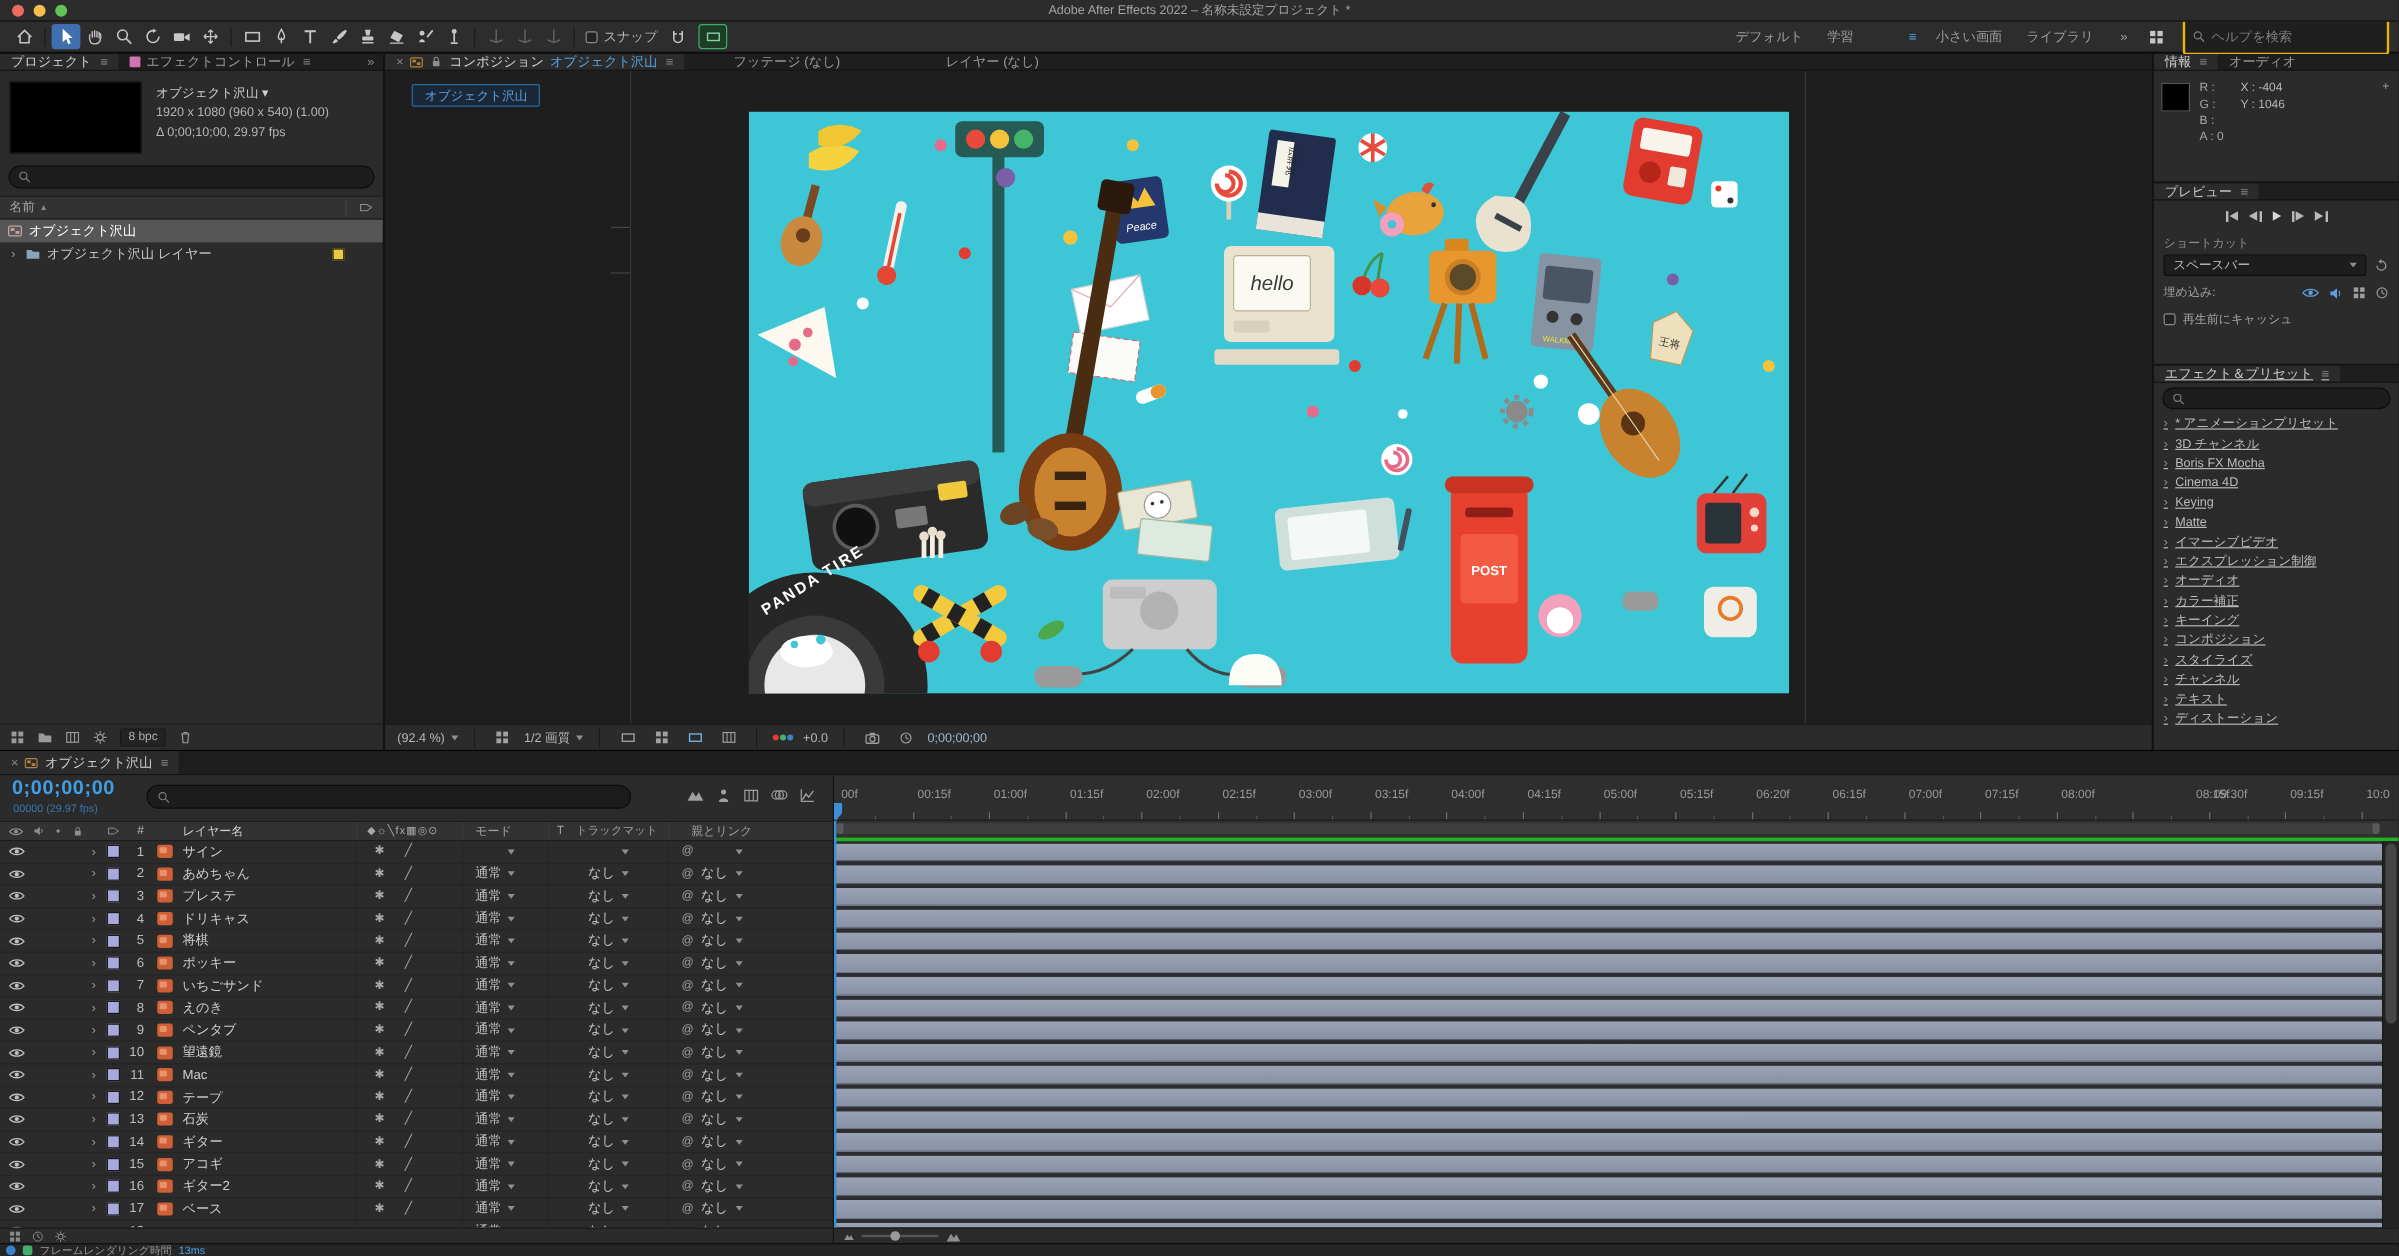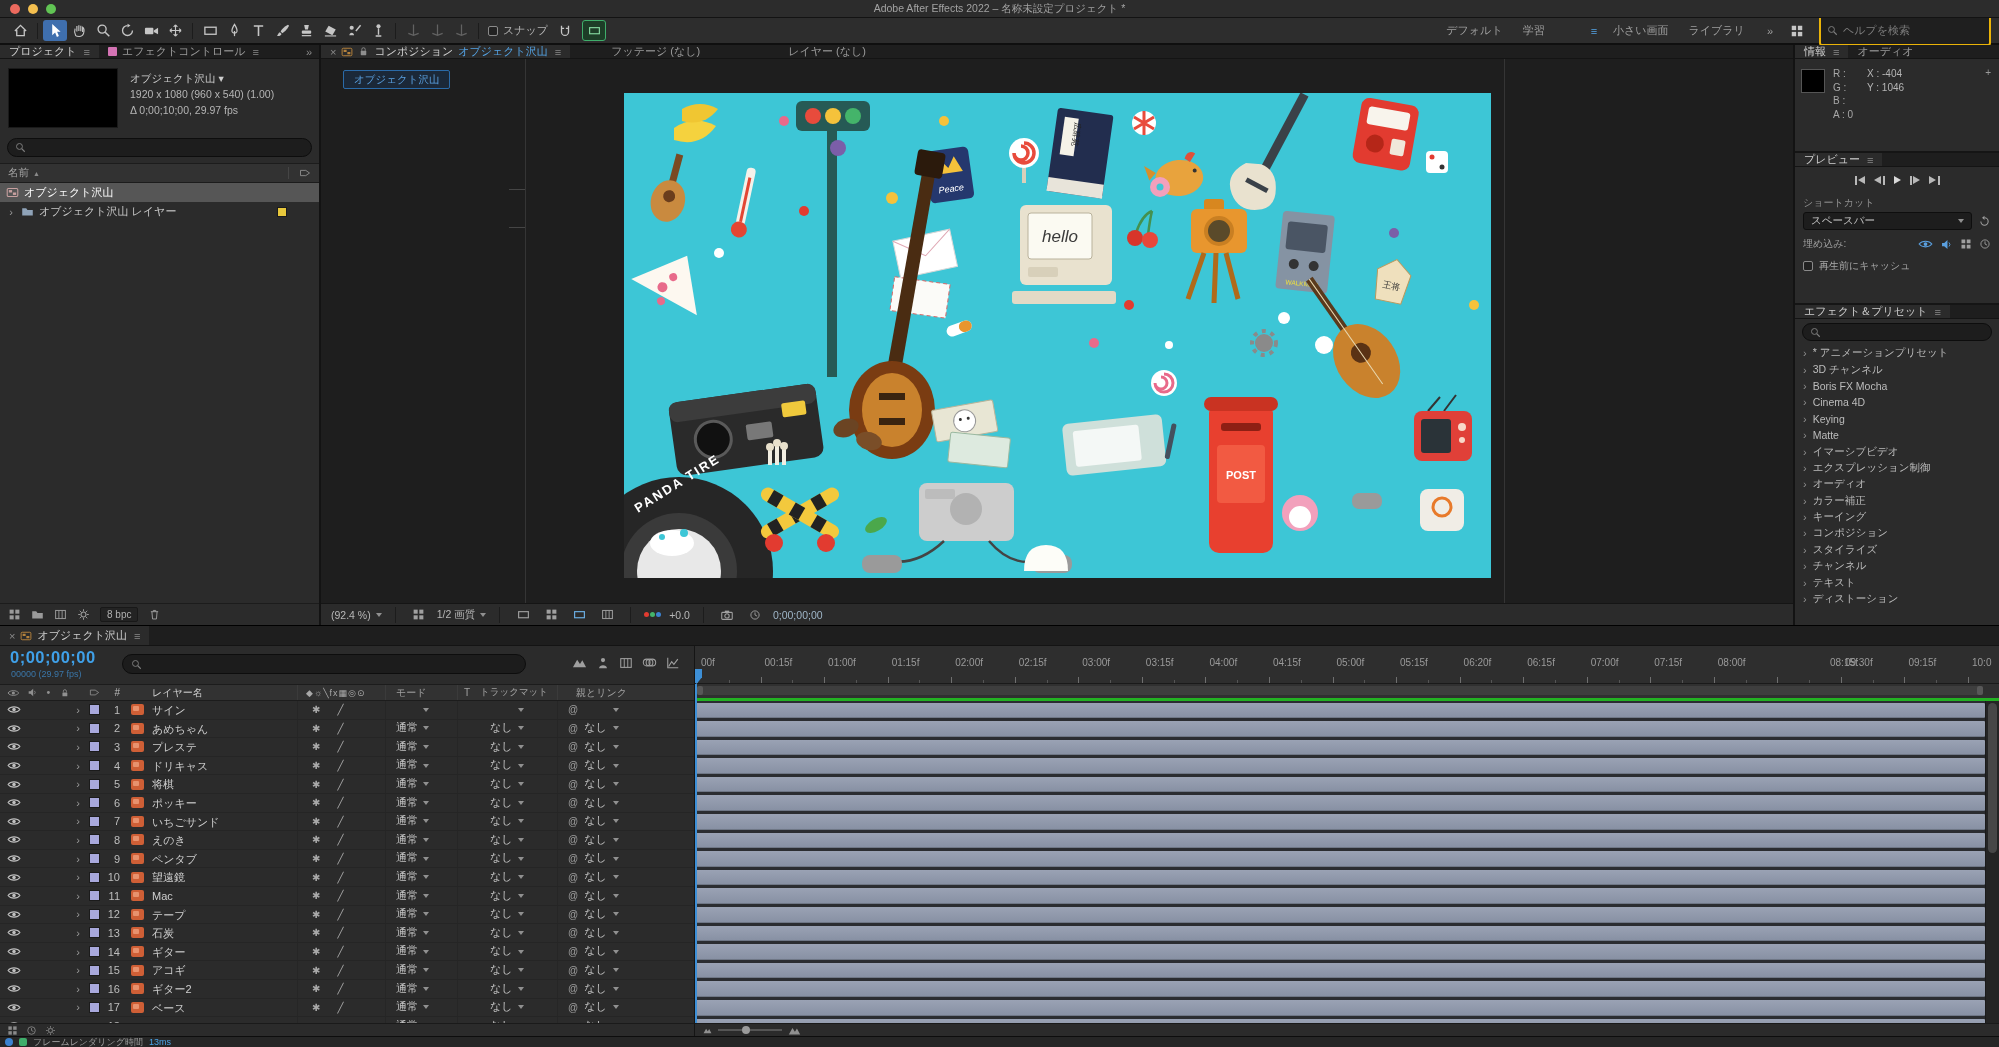--- a/index.html
+++ b/index.html
@@ -976,21 +976,21 @@
           <svg class="ic" width="12" height="12" style="color:#9f9f9f;">
               <use href="#s-clock"></use>
             </svg>
         </div>
         <div class="pv-cache">
           <i class="cbx"></i>
           <span>再生前にキャッシュ</span>
         </div>
       </div>
 
-      <div class="rpanel" style="flex:1;">
+      <div class="rpanel" style="flex:1;text-decoration:underline;">
         <div class="tabbar">
           <span class="tab active">
             <span>エフェクト＆プリセット</span>
             <span class="menu">≡</span>
           </span>
         </div>
         <div class="fx-search">
           <svg class="ic" width="11" height="11">
               <use href="#s-mag"></use>
             </svg>

